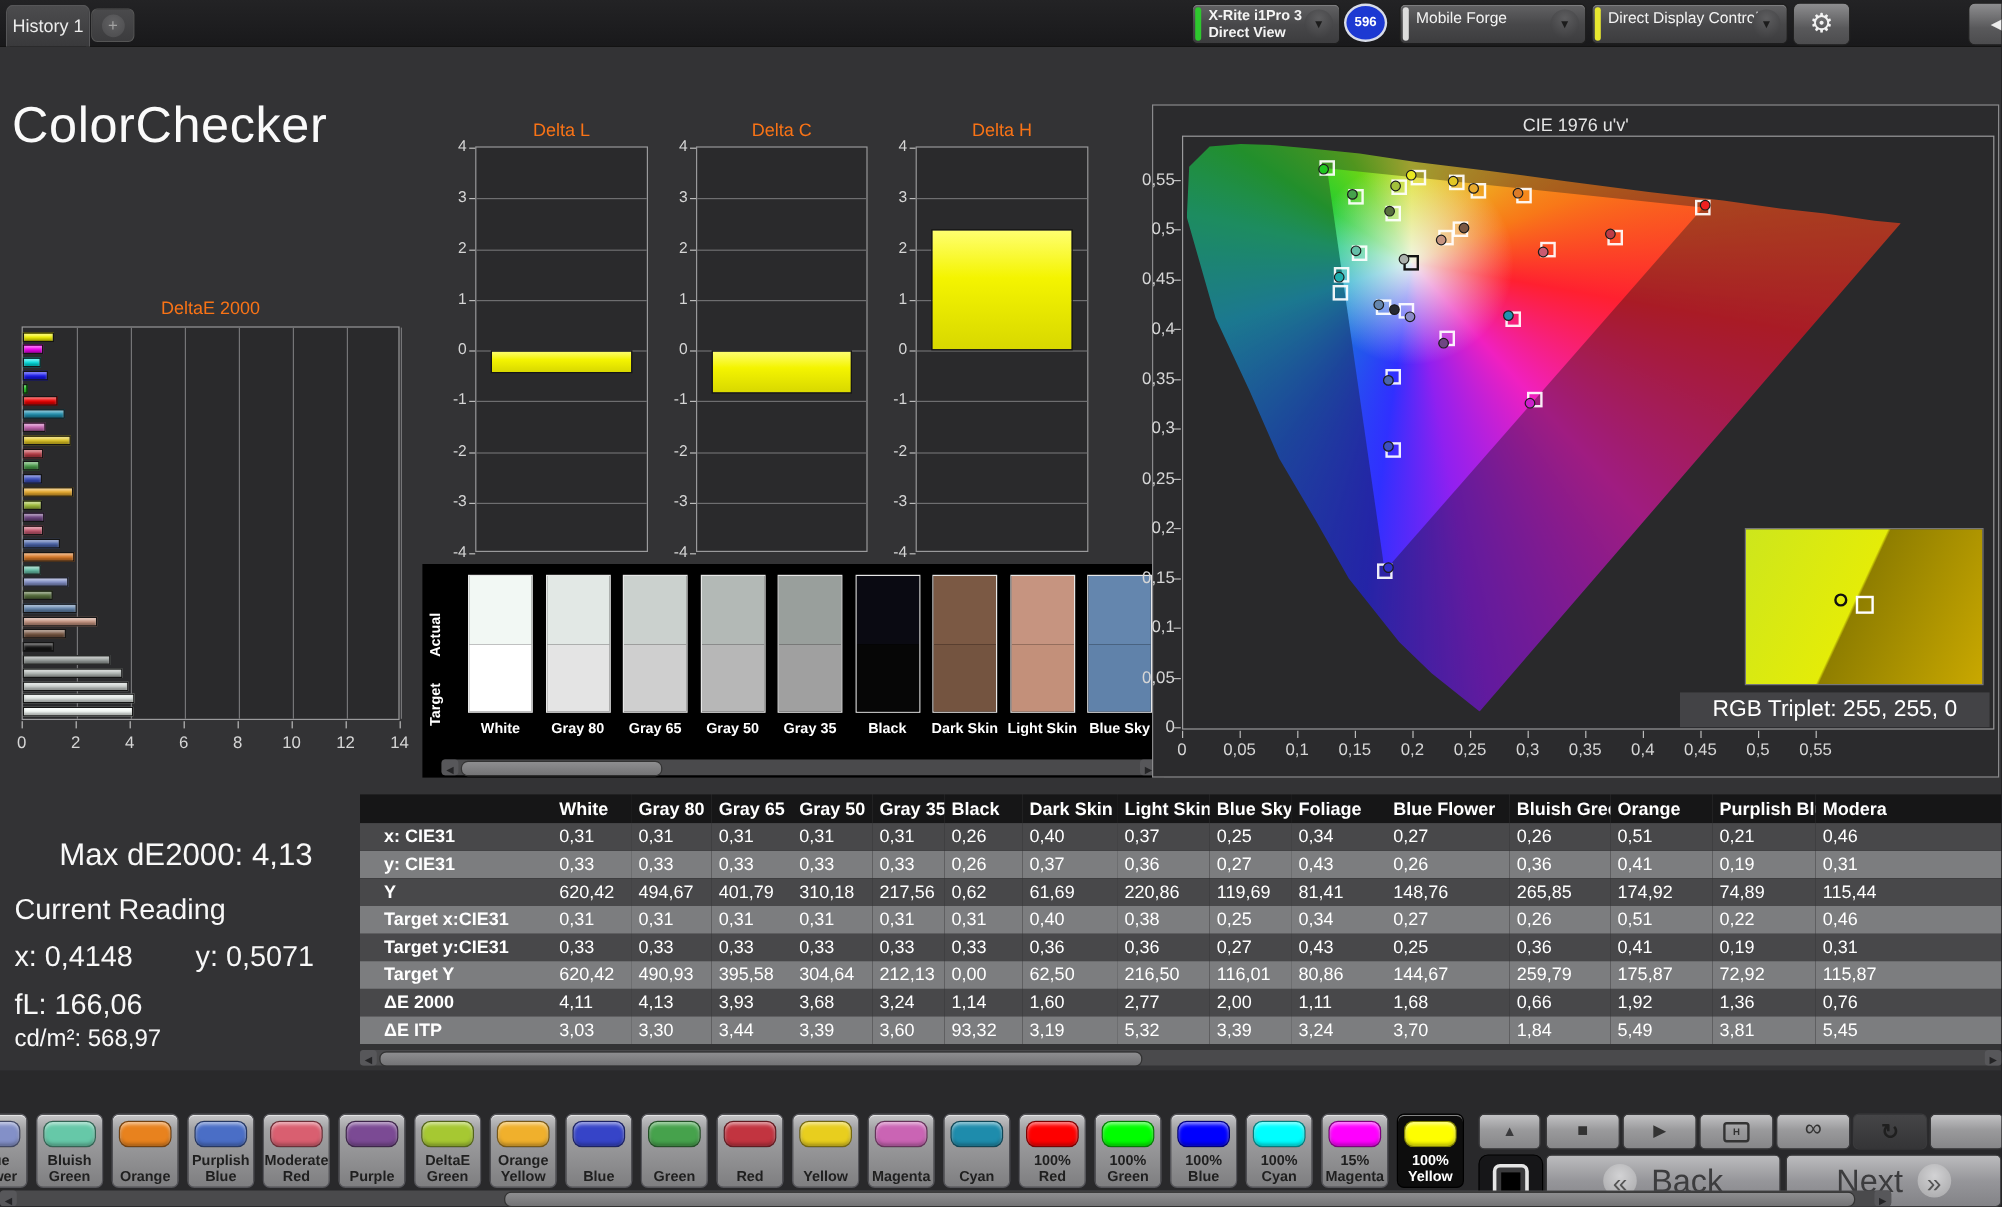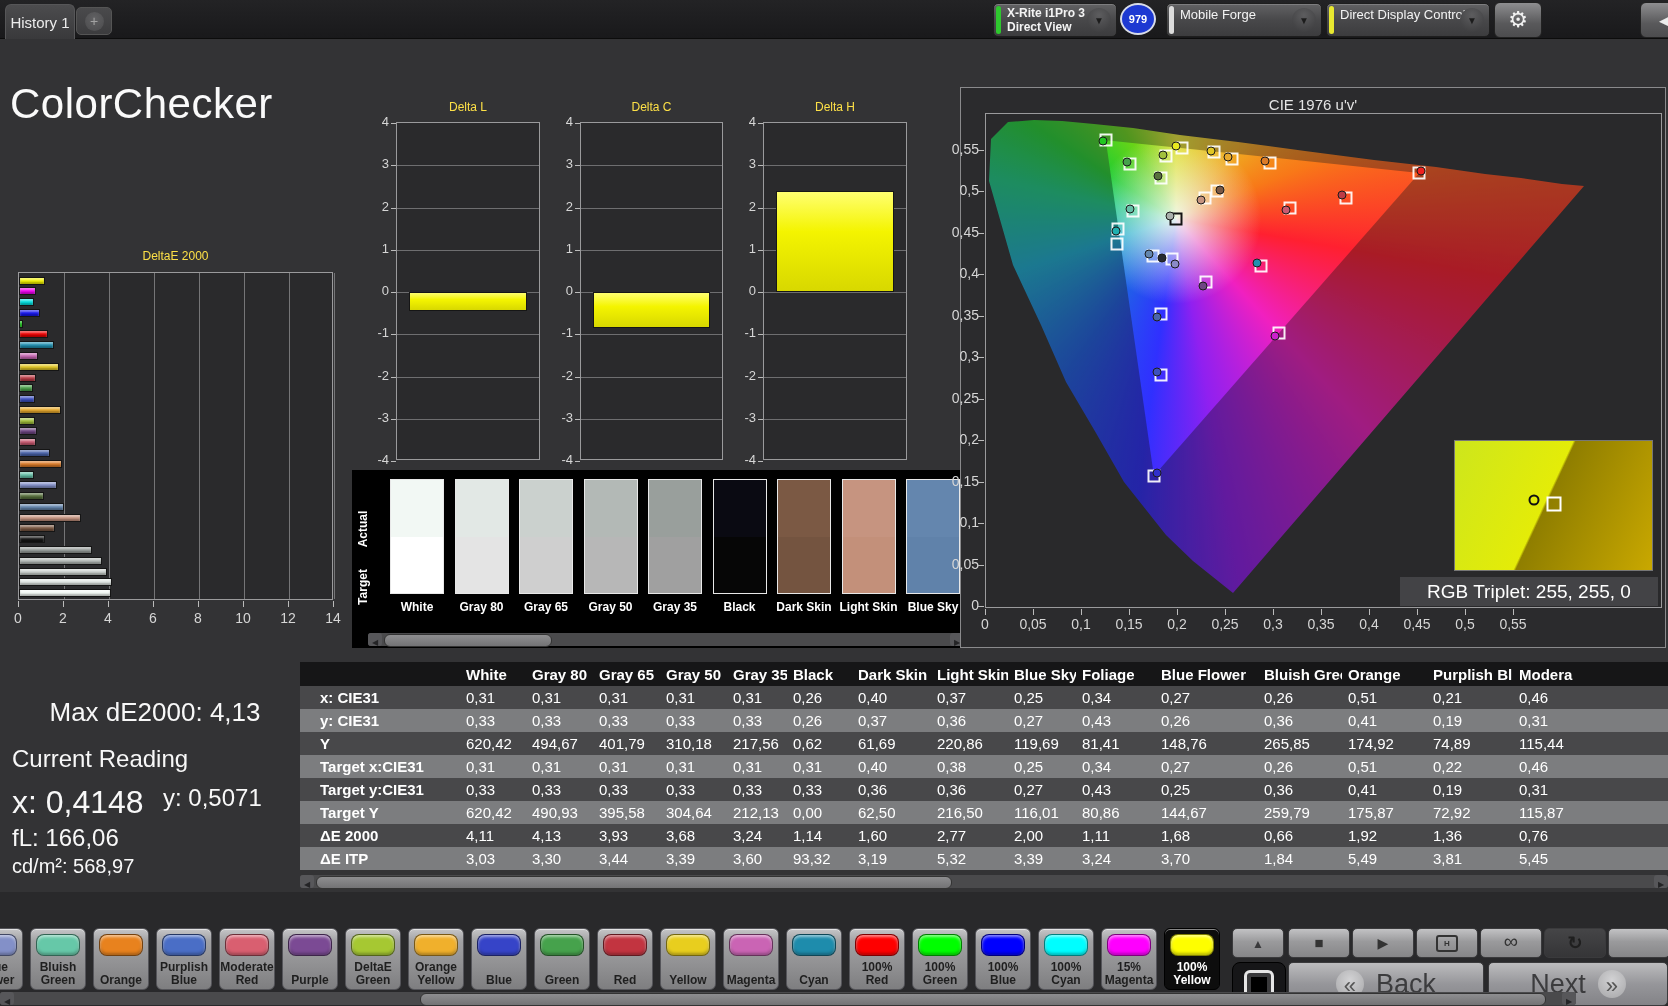--- a/index.html
+++ b/index.html
@@ -17,21 +17,21 @@
   [data-name$="-arrow-icon"]::before{content:"▼";font-size:10px;color:#1c1c1c;}
   #badge-662{position:absolute;left:1120px;top:3px;width:36px;height:32px;border-radius:50%;background:#1d39d2;border:2px solid #d8dce8;box-sizing:border-box;display:flex;align-items:center;justify-content:center;font-size:11px;font-weight:bold;color:#fff;}
   .sq-btn{position:absolute;top:2px;height:34px;background:linear-gradient(180deg,#8e8e90,#59595b 60%,#4c4c4e);border:1px solid #222;border-radius:6px;display:flex;align-items:center;justify-content:center;}
   [data-name="gear-icon"]::before{content:"⚙";font-size:22px;color:#f2f2f2;}
   [data-name="collapse-panel-icon"]::before{content:"◀";font-size:13px;color:#ececec;}
   
   #page-title{position:absolute;left:10px;top:80px;font-size:42px;letter-spacing:.5px;color:#fafafa;}
   .stat{position:absolute;color:#f8f8f8;white-space:nowrap;}
   
   .plotbox{position:absolute;background:#2a2a2c;border:1px solid #9a9a9c;box-sizing:border-box;}
-  .chart-title{position:absolute;font-size:12px;color:#fde047;text-align:center;}
+  .chart-title{position:absolute;font-size:15px;color:#f97316;text-align:center;}
   .vgrid{position:absolute;top:0;bottom:0;width:1px;background:#757577;}
   .hgrid{position:absolute;left:0;right:0;height:1px;background:#6e6e70;}
   .hbar{position:absolute;left:0;height:8px;border:1px solid #151515;box-sizing:border-box;box-shadow:inset 0 2px 2px rgba(255,255,255,.45),inset 0 -2px 2px rgba(0,0,0,.3);}
   .axis-lab{position:absolute;font-size:13px;color:#d6d6d6;white-space:nowrap;}
   .tick{position:absolute;background:#bbb;}
   .mini-bar{position:absolute;border:1px solid #161616;box-sizing:border-box;background:linear-gradient(180deg,#ffff70,#f4f400 40%,#d8d800);}
   
   #swatch-strip{position:absolute;left:352px;top:470px;width:618px;height:178px;background:#000;overflow:hidden;}
   .rot-lab{position:absolute;left:-14px;font-size:12px;font-weight:bold;color:#fff;transform:rotate(-90deg);width:50px;text-align:center;}
   .swatch{position:absolute;top:9px;width:54px;height:115px;border:1px solid #e8e8e8;box-sizing:border-box;}
@@ -109,21 +109,21 @@
     <div id="add-tab" data-name="add-tab-button">
         <span class="circ" data-name="add-tab-icon"></span>
       </div>
 
     <div class="module" style="left:993px;width:122px;font-weight:bold;" data-name="meter-dropdown">
       <div class="stripe" data-name="meter-status-stripe" style="background:#2ec82e;"></div>
       <div class="mtext"><span data-name="meter-name">X-Rite i1Pro 3</span><br><span data-name="meter-mode">Direct View</span></div>
       <div class="dd-arrow" data-name="meter-dropdown-arrow-icon"></div>
     </div>
     <div id="badge-662" data-name="meter-count-badge">
-        <span>979</span>
+        <span>596</span>
       </div>
     <div class="module" style="left:1166px;width:154px;" data-name="source-dropdown">
       <div class="stripe" style="background:#dcdcdc;" data-name="source-status-stripe"></div>
       <div class="mtext" style="font-size:13px;top:4px;" data-name="source-label">Mobile Forge</div>
       <div class="dd-arrow" data-name="source-dropdown-arrow-icon"></div>
     </div>
     <div class="module" style="left:1326px;width:162px;" data-name="display-control-dropdown">
       <div class="stripe" style="background:#e8e830;" data-name="display-control-status-stripe"></div>
       <div class="mtext" style="font-size:13px;top:4px;" data-name="display-control-label">Direct Display Control</div>
       <div class="dd-arrow" data-name="display-control-dropdown-arrow-icon"></div>
@@ -439,21 +439,21 @@
       <div class="axis-lab" data-name="cie-y-tick-label" style="position: absolute; left: 935px; top: 223.5px; width: 44px; text-align: right; font-size: 14px;">0,45</div>
       <div class="tick" data-name="cie-y-tick" style="position: absolute; left: 978px; top: 232.5px; width: 6px; height: 1px;"></div>
       <div class="axis-lab" data-name="cie-y-tick-label" style="position: absolute; left: 935px; top: 182px; width: 44px; text-align: right; font-size: 14px;">0,5</div>
       <div class="tick" data-name="cie-y-tick" style="position: absolute; left: 978px; top: 191px; width: 6px; height: 1px;"></div>
       <div class="axis-lab" data-name="cie-y-tick-label" style="position: absolute; left: 935px; top: 140.5px; width: 44px; text-align: right; font-size: 14px;">0,55</div>
       <div class="tick" data-name="cie-y-tick" style="position: absolute; left: 978px; top: 149.5px; width: 6px; height: 1px;"></div>
     </div>
 
   <div class="stat" style="left:15px;top:697px;width:280px;text-align:center;font-size:26px;" data-name="max-de2000-readout">Max dE2000: 4,13</div>
   <div class="stat" style="left:12px;top:745px;font-size:24px;" data-name="current-reading-label">Current Reading</div>
-  <div class="stat" style="left:12px;top:784px;font-size:32px;" data-name="current-x-readout">x: 0,4148</div>
+  <div class="stat" style="left:12px;top:784px;font-size:24px;" data-name="current-x-readout">x: 0,4148</div>
   <div class="stat" style="left:163px;top:784px;font-size:24px;" data-name="current-y-readout">y: 0,5071</div>
   <div class="stat" style="left:12px;top:824px;font-size:24px;" data-name="fl-readout">fL: 166,06</div>
   <div class="stat" style="left:12px;top:855px;font-size:20px;" data-name="cdm2-readout">cd/m²: 568,97</div>
 
   <table id="meas-table" data-name="measurement-table">
       <colgroup>
         <col style="width: 160px;">
         <col style="width: 66px;">
         <col style="width: 67px;">
         <col style="width: 67px;">

